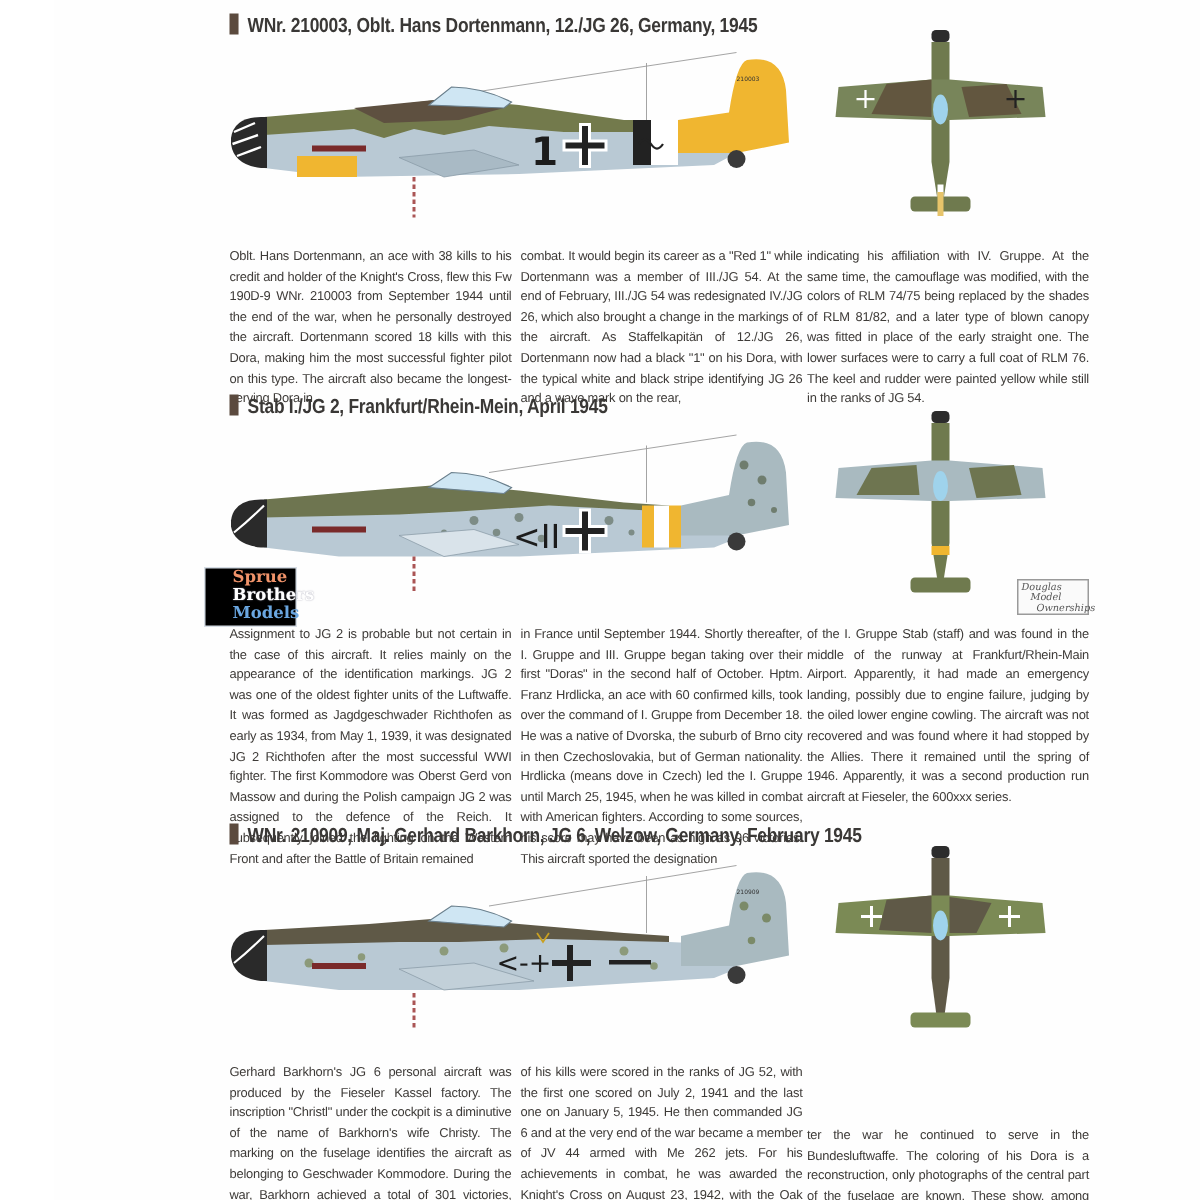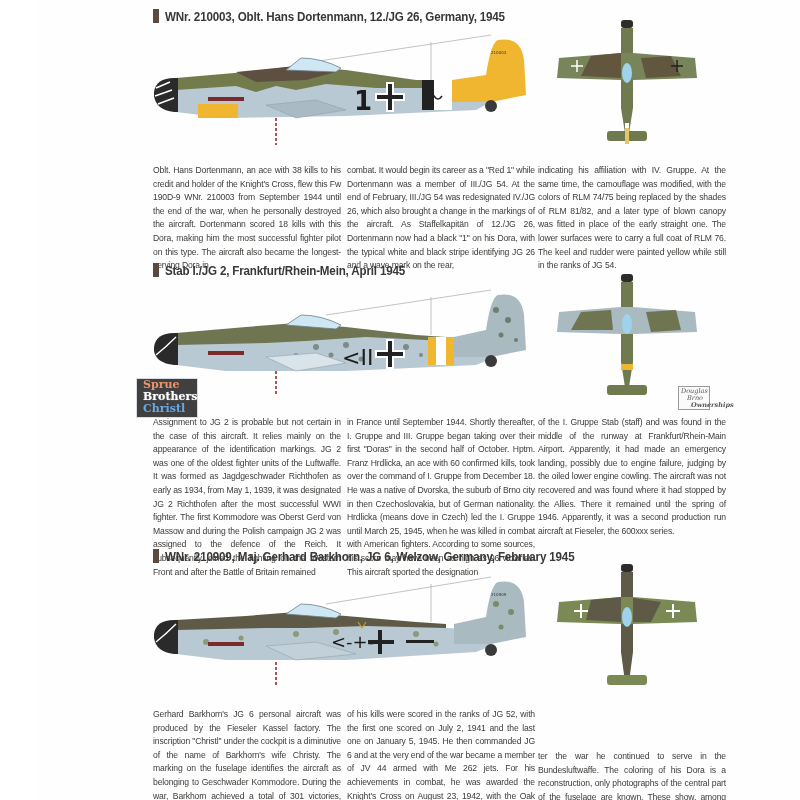--- a/index.html
+++ b/index.html
@@ -3,23 +3,23 @@
 <meta charset="utf-8">
 <style>
   html, body { margin:0; padding:0; background:#ffffff; }
   body { width:800px; height:800px; position:relative; overflow:hidden; font-family:"Liberation Sans", sans-serif; }
   .page { position:absolute; left:0; top:0; width:800px; height:800px; background:#fefefe;margin-left:36px; }
   .section-title { position:absolute; left:117px; height:20px; display:flex; align-items:center; font-family:"Liberation Sans", sans-serif; font-weight:bold; font-size:13.5px; color:#3a3836; letter-spacing:-0.2px; transform:scaleX(0.86); transform-origin:left center; white-space:nowrap; }
   .section-title .bullet { width:7px; height:14px; background:#5b4a3e; margin-right:7px; display:inline-block; }
   .col { position:absolute; width:188px; font-family:"Liberation Sans", sans-serif; font-size:8.6px; line-height:13.6px; color:#3e3b38; text-align:justify; letter-spacing:-0.15px; }
   .side-view { position:absolute; }
   .top-view { position:absolute; }
-  .logo-sprue { position:absolute; left:100px; top:378px; width:62px; height:40px; background:#404040; border:1px solid #d6dde5; font-family:"DejaVu Serif", serif; font-weight:bold; font-size:11px; line-height:12px; padding-left:6px; box-sizing:border-box; }
+  .logo-sprue { position:absolute; left:100px; top:378px; width:62px; height:40px; background:#000000; border:1px solid #d6dde5; font-family:"DejaVu Serif", serif; font-weight:bold; font-size:11px; line-height:12px; padding-left:18px; box-sizing:border-box; }
   .logo-sprue span { display:block; }
-  .logo-douglas { position:absolute; left:642px; top:386px; width:32px; height:24px; border:1px solid #9a9a9a; font-family:"DejaVu Serif", serif; font-style:italic; font-size:6.5px; line-height:7px; color:#555; padding:1px 2px; box-sizing:border-box; background:#fafafa; }
+  .logo-douglas { position:absolute; left:642px; top:386px; width:48px; height:24px; border:1px solid #9a9a9a; font-family:"DejaVu Serif", serif; font-style:italic; font-size:6.5px; line-height:7px; color:#555; padding:1px 2px; box-sizing:border-box; background:#fafafa; }
 </style>
 </head>
 <body>
 
 <div class="page">
 
   <div class="section-title" style="top:6px;">
     <span class="bullet"></span>
     <span>WNr. 210003, Oblt. Hans Dortenmann, 12./JG 26, Germany, 1945</span>
   </div>
@@ -137,26 +137,26 @@
     <path d="M30 40 L60 38 L62 58 L20 58 Z" fill="#6e7550"></path>
     <path d="M95 40 L125 38 L130 58 L100 60 Z" fill="#6e7550"></path>
     <ellipse cx="76" cy="52" rx="5" ry="10" fill="#9fd3ec"></ellipse>
     <rect x="70" y="92" width="12" height="6" fill="#f0b630"></rect>
     <rect x="56" y="113" width="40" height="10" rx="3" fill="#6f7a4e"></rect>
   </svg>
 
   <div class="logo-sprue">
     <span style="color:#f0936a;">Sprue</span>
     <span style="color:#ffffff; text-shadow:0 0 1px #99a;text-align:right;">Brothers</span>
-    <span style="color:#6aa6e0;">Christl</span>
+    <span style="color:#6aa6e0;">Models</span>
   </div>
   <div class="logo-douglas">
     <div>Douglas</div>
-    <div style="padding-left:6px;">Brno</div>
-    <div style="padding-left:10px;font-weight:bold;">Ownerships</div>
+    <div style="padding-left:6px;">Model</div>
+    <div style="padding-left:10px;">Ownerships</div>
   </div>
 
   <div class="col" style="left:117px; top:416px;">Assignment to JG 2 is probable but not certain in the case of this aircraft. It relies mainly on the appearance of the identification markings. JG 2 was one of the oldest fighter units of the Luftwaffe. It was formed as Jagdgeschwader Richthofen as early as 1934, from May 1, 1939, it was designated JG 2 Richthofen after the most successful WWI fighter. The first Kommodore was Oberst Gerd von Massow and during the Polish campaign JG 2 was assigned to the defence of the Reich. It subsequently joined the fighting on the Western Front and after the Battle of Britain remained</div>
   <div class="col" style="left:311px; top:416px;">in France until September 1944. Shortly thereafter, I. Gruppe and III. Gruppe began taking over their first "Doras" in the second half of October. Hptm. Franz Hrdlicka, an ace with 60 confirmed kills, took over the command of I. Gruppe from December 18. He was a native of Dvorska, the suburb of Brno city in then Czechoslovakia, but of German nationality. Hrdlicka (means dove in Czech) led the I. Gruppe until March 25, 1945, when he was killed in combat with American fighters. According to some sources, his score may have been as high as 96 victories. This aircraft sported the designation</div>
   <div class="col" style="left:502px; top:416px;">of the I. Gruppe Stab (staff) and was found in the middle of the runway at Frankfurt/Rhein-Main Airport. Apparently, it had made an emergency landing, possibly due to engine failure, judging by the oiled lower engine cowling. The aircraft was not recovered and was found where it had stopped by the Allies. There it remained until the spring of 1946. Apparently, it was a second production run aircraft at Fieseler, the 600xxx series.</div>
 
   <div class="section-title" style="top:546px;">
     <span class="bullet"></span>
     <span>WNr. 210909, Maj. Gerhard Barkhorn, JG 6, Welzow, Germany, February 1945</span>
   </div>

